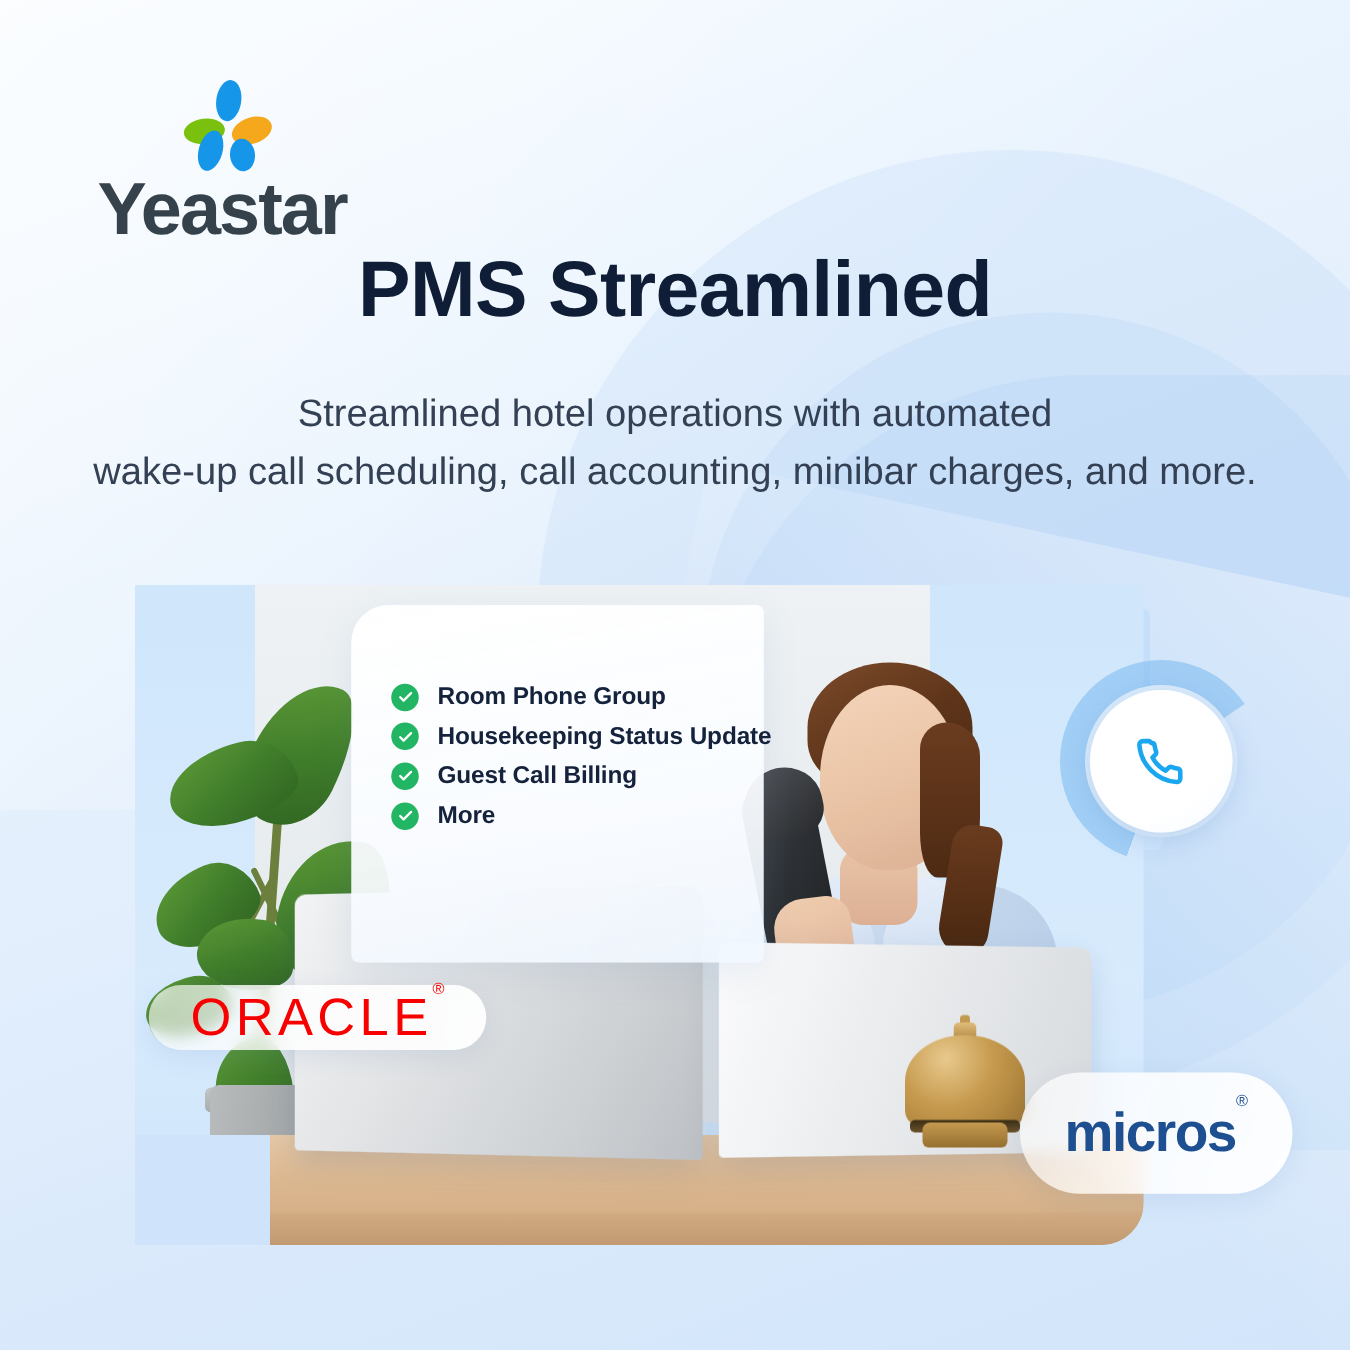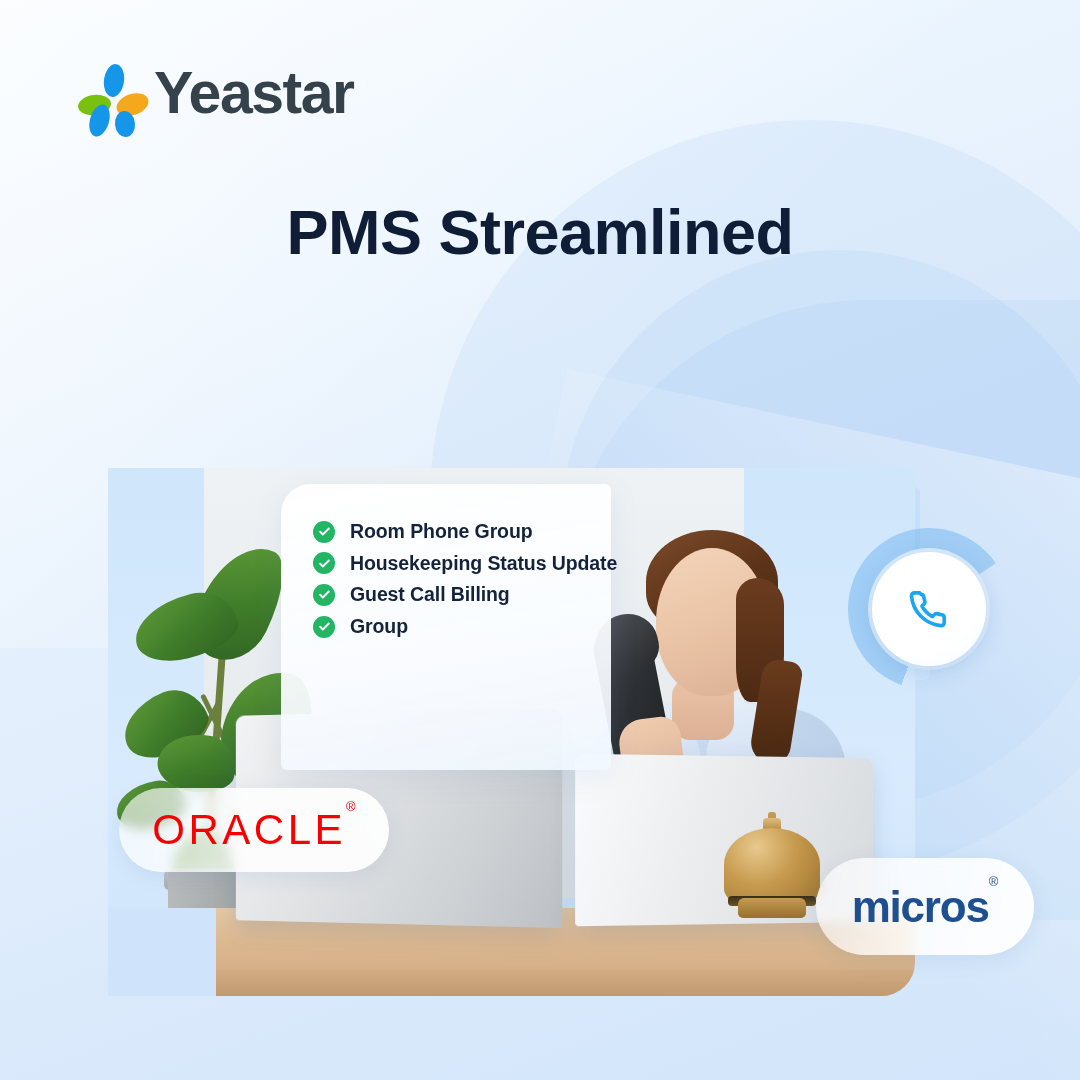--- a/index.html
+++ b/index.html
@@ -38,21 +38,21 @@
     pointer-events:none;
   }
   .bg-diag {
     position:absolute; right:-160px; bottom:-120px; width:760px; height:760px;
     background:linear-gradient(215deg,rgba(255,255,255,.5),rgba(255,255,255,0) 55%);
     transform:rotate(12deg);
     pointer-events:none;
   }
 
   
-  .logo { position:absolute; left:78px; top:64px; display:flex; align-items:flex-start; gap:14px; }
+  .logo { position:absolute; left:78px; top:64px; display:flex; align-items:center; gap:4px;flex-direction:column; }
   .logo-mark { position:relative; width:62px; height:70px; }
   .logo-mark i { position:absolute; display:block; border-radius:50%; }
   .p-top    { width:20px; height:33px; left:26px; top:0px;  background:#1596e8; transform:rotate(8deg); }
   .p-right  { width:33px; height:21px; left:38px; top:30px; background:#f5a81c; transform:rotate(-19deg); }
   .p-left   { width:33px; height:20px; left:0px;  top:31px; background:#7ac10f; transform:rotate(-7deg); }
   .p-bl     { width:19px; height:33px; left:12px; top:40px; background:#1596e8; transform:rotate(16deg); }
   .p-br     { width:20px; height:26px; left:37px; top:47px; background:#1596e8; transform:rotate(-6deg); }
   .logo-word {
     font-size:59px; font-weight:700; letter-spacing:-1.5px;
     color:#35424b; line-height:1;
@@ -253,21 +253,21 @@
     transform:rotate(6deg);
   }
 
   
   .card {
     position:absolute; left:281px; top:484px; width:330px; height:286px;
     background:linear-gradient(170deg,rgba(255,255,255,.97) 0%,rgba(250,252,255,.95) 55%,rgba(240,247,255,.92) 100%);
     border-radius:30px 6px 6px 6px;
     box-shadow:0 8px 30px rgba(70,120,180,.10);
   }
-  .feat-list { position:absolute; left:313px; top:516px; width:420px; }
+  .feat-list { position:absolute; left:313px; top:542px; width:420px; }
   .feat {
     display:flex; align-items:center; gap:15px;
     height:31.6px; margin-bottom:0;
   }
   .tick {
     width:22px; height:22px; border-radius:50%;
     background:#22b563; flex:0 0 22px;
     display:flex; align-items:center; justify-content:center;
   }
   .tick svg { width:13px; height:13px; }
@@ -275,21 +275,21 @@
 
   
   .pill {
     position:absolute;
     background:linear-gradient(100deg,rgba(255,255,255,.62) 0%,rgba(255,255,255,.84) 45%,rgba(255,255,255,.93) 100%);
     border-radius:999px;
     backdrop-filter:blur(6px);
     display:flex; align-items:center; justify-content:center;
     box-shadow:0 5px 20px rgba(70,120,180,.12);
   }
-  .pill-oracle { left:119px; top:788px; width:270px; height:84px; }
+  .pill-oracle { left:119px; top:788px; width:270px; height:52px; }
   .oracle-word {
     font-size:42px; font-weight:400; letter-spacing:3.5px;
     color:#f80000; line-height:1; position:relative;
     font-family:"Liberation Sans", sans-serif;
   }
   .oracle-word sup { font-size:13px; letter-spacing:0; top:-18px; position:relative; }
   .pill-micros { left:816px; top:858px; width:218px; height:97px; }
   .micros-word {
     font-size:44px; font-weight:700; letter-spacing:-1.2px;
     color:#1d4f91; line-height:1; position:relative;
@@ -312,20 +312,24 @@
       <i class="p-top"></i>
         <i class="p-right"></i>
         <i class="p-left"></i>
       <i class="p-bl"></i>
         <i class="p-br"></i>
     </div>
     <div class="logo-word">Yeastar</div>
   </div>
 
   <div class="headline">PMS Streamlined</div>
+  <div class="subtitle">
+    <span>Streamlined hotel operations with automated</span>
+    <span>wake-up call scheduling, call accounting, minibar charges, and more.</span>
+  </div>
 
   <div class="panel-blue"></div>
   <div class="panel-blue2"></div>
 
   <div class="photo">
     <div class="photo-bg"></div>
     <div class="wall"></div>
 
     <div class="plant">
       <div class="stem" style="left:96px; bottom:128px; width:7px; height:240px; transform:rotate(4deg);"></div>
@@ -411,21 +415,21 @@
           </svg>
       </span>
       <span class="feat-label">Guest Call Billing</span>
     </div>
     <div class="feat">
       <span class="tick">
         <svg viewBox="0 0 24 24" fill="none" stroke="#fff" stroke-width="3.4" stroke-linecap="round" stroke-linejoin="round">
             <path d="M4 12.5l5 5 11-11"></path>
           </svg>
       </span>
-      <span class="feat-label">Group</span>
+      <span class="feat-label">More</span>
     </div>
   </div>
 
   <div class="pill pill-oracle">
     <div class="oracle-word"><span>ORACLE</span><sup>®</sup></div>
   </div>
   <div class="pill pill-micros">
     <div class="micros-word"><span>micros</span><sup>®</sup></div>
   </div>
 

